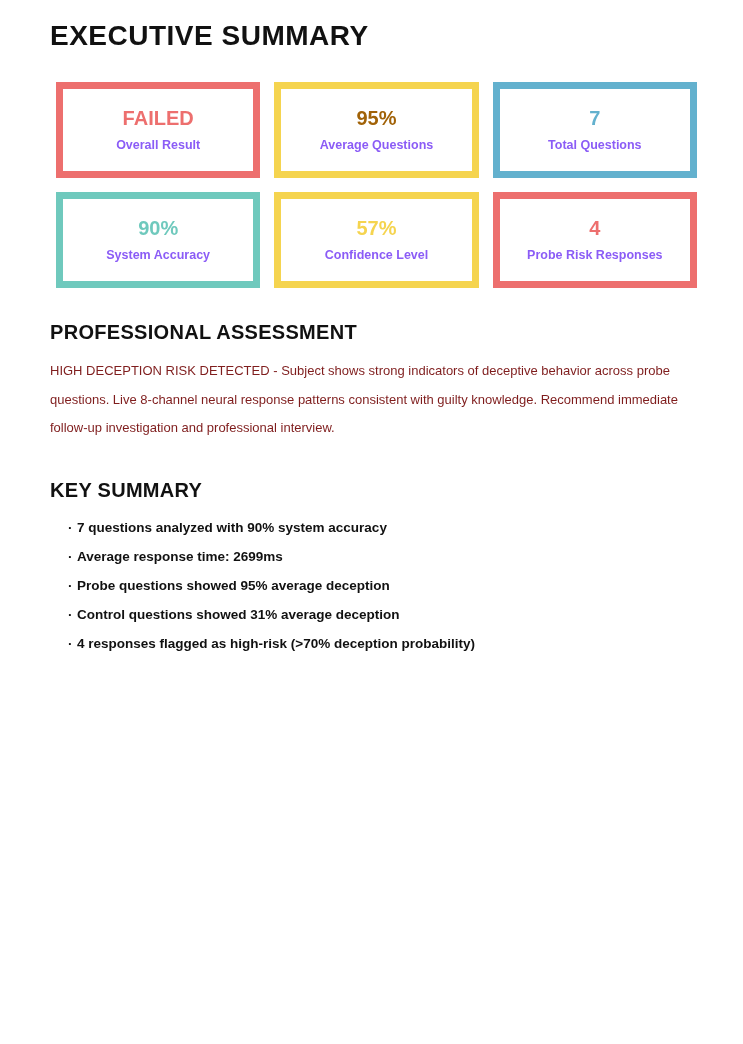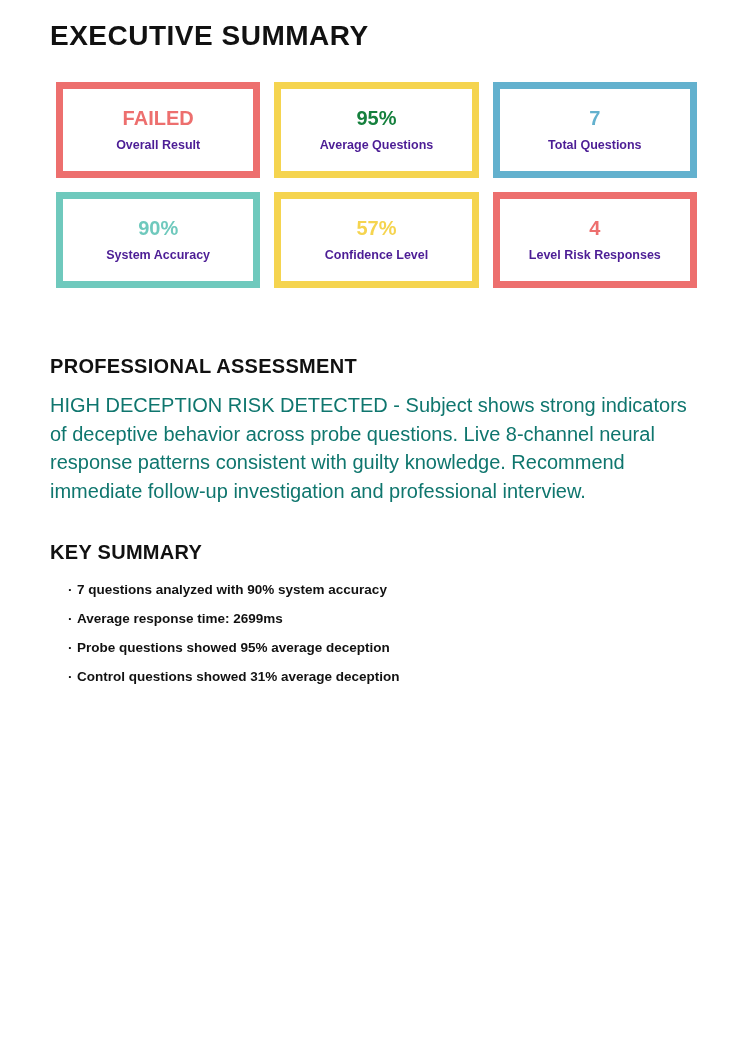--- a/index.html
+++ b/index.html
@@ -43,40 +43,40 @@
   }
   .stat-value {
     font-size: 20px;
     font-weight: bold;
     line-height: 1;
     margin-bottom: 11px;
   }
   .stat-label {
     font-size: 12.5px;
     font-weight: bold;
-    color: #4c1d95;
+    color: #8b5cf6;
     line-height: 1;
   }
   .section {
     margin: 0 48px 0 50px;
   }
   .section-heading {
     margin: 0;
     font-size: 20px;
     font-weight: bold;
     color: #111111;
     letter-spacing: 0.3px;
   }
-  .section--assessment { margin-top: 67px; }
+  .section--assessment { margin-top: 33px; }
   .section--findings   { margin-top: 36px; }
   .assessment-body {
     margin: 13px 0 0 0;
-    font-size: 20px;
+    font-size: 13px;
     line-height: 28.5px;
-    color: #0f766e;
+    color: #7f1d1d;
     max-width: 648px;
   }
   .findings-list {
     list-style: none;
     margin: 19px 0 0 0;
     padding: 0 0 0 18px;
   }
   .findings-list li {
     position: relative;
     font-size: 13.5px;
@@ -110,56 +110,57 @@
   <h1 class="page-title">EXECUTIVE SUMMARY</h1>
 
   <div class="stat-grid">
 
     <div class="stat-card" style="border-color: rgb(237, 111, 110);">
       <div class="stat-value" style="color: rgb(237, 111, 110);">FAILED</div>
       <div class="stat-label">Overall Result</div>
     </div>
 
     <div class="stat-card" style="border-color: rgb(245, 212, 79);">
-      <div class="stat-value" style="color: #15803d;">95%</div>
+      <div class="stat-value" style="color: #a16207;">95%</div>
       <div class="stat-label">Average Questions</div>
     </div>
 
     <div class="stat-card" style="border-color: rgb(99, 177, 206);">
       <div class="stat-value" style="color: rgb(99, 177, 206);">7</div>
       <div class="stat-label">Total Questions</div>
     </div>
 
     <div class="stat-card" style="border-color: rgb(111, 201, 189);">
       <div class="stat-value" style="color: rgb(111, 201, 189);">90%</div>
       <div class="stat-label">System Accuracy</div>
     </div>
 
     <div class="stat-card" style="border-color: rgb(245, 212, 79);">
       <div class="stat-value" style="color: rgb(245, 212, 79);">57%</div>
       <div class="stat-label">Confidence Level</div>
     </div>
 
     <div class="stat-card" style="border-color: rgb(237, 111, 110);">
       <div class="stat-value" style="color: rgb(237, 111, 110);">4</div>
-      <div class="stat-label">Level Risk Responses</div>
+      <div class="stat-label">Probe Risk Responses</div>
     </div>
 
   </div>
 
   <div class="section section--assessment">
     <h2 class="section-heading">PROFESSIONAL ASSESSMENT</h2>
     <p class="assessment-body">HIGH DECEPTION RISK DETECTED - Subject shows strong indicators of deceptive behavior across probe questions. Live 8-channel neural response patterns consistent with guilty knowledge. Recommend immediate follow-up investigation and professional interview.</p>
   </div>
 
   <div class="section section--findings">
     <h2 class="section-heading">KEY SUMMARY</h2>
     <ul class="findings-list">
       <li>7 questions analyzed with 90% system accuracy</li>
       <li>Average response time: 2699ms</li>
       <li>Probe questions showed 95% average deception</li>
       <li>Control questions showed 31% average deception</li>
+      <li>4 responses flagged as high-risk (&gt;70% deception probability)</li>
     </ul>
   </div>
 
   <div class="page-footer">Page 2 of 4</div>
 
 </div>
 
 </body></html>

